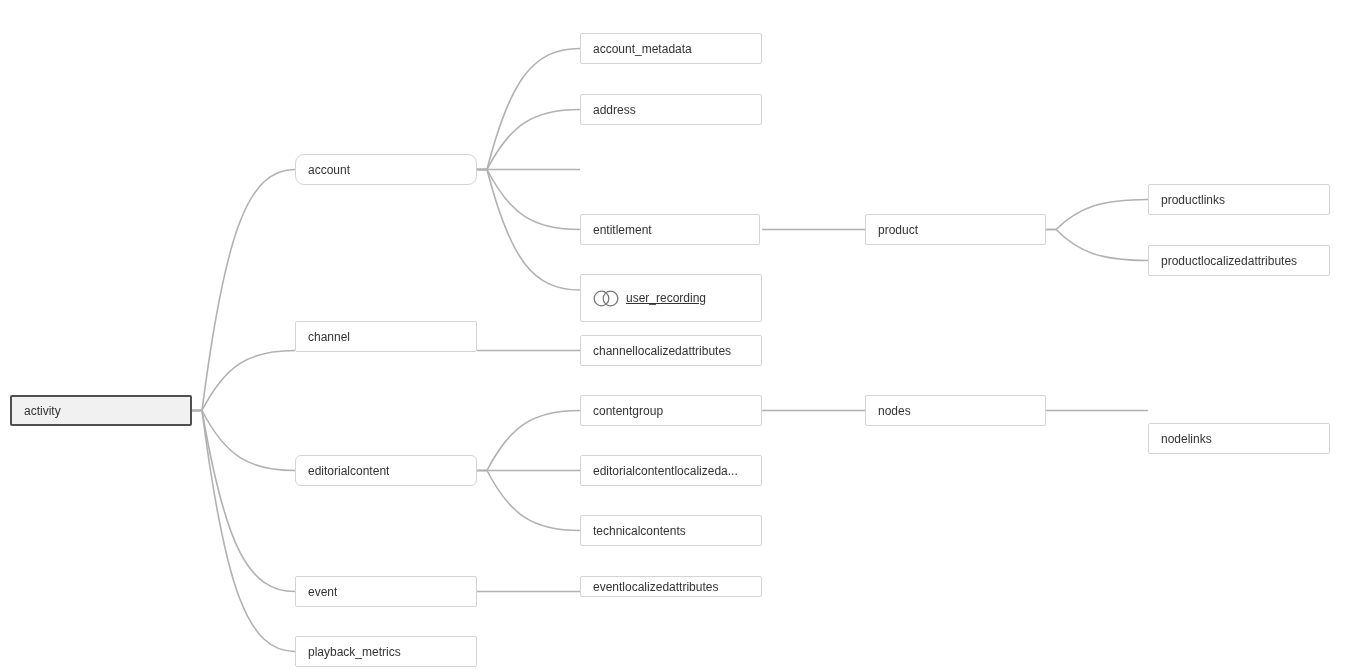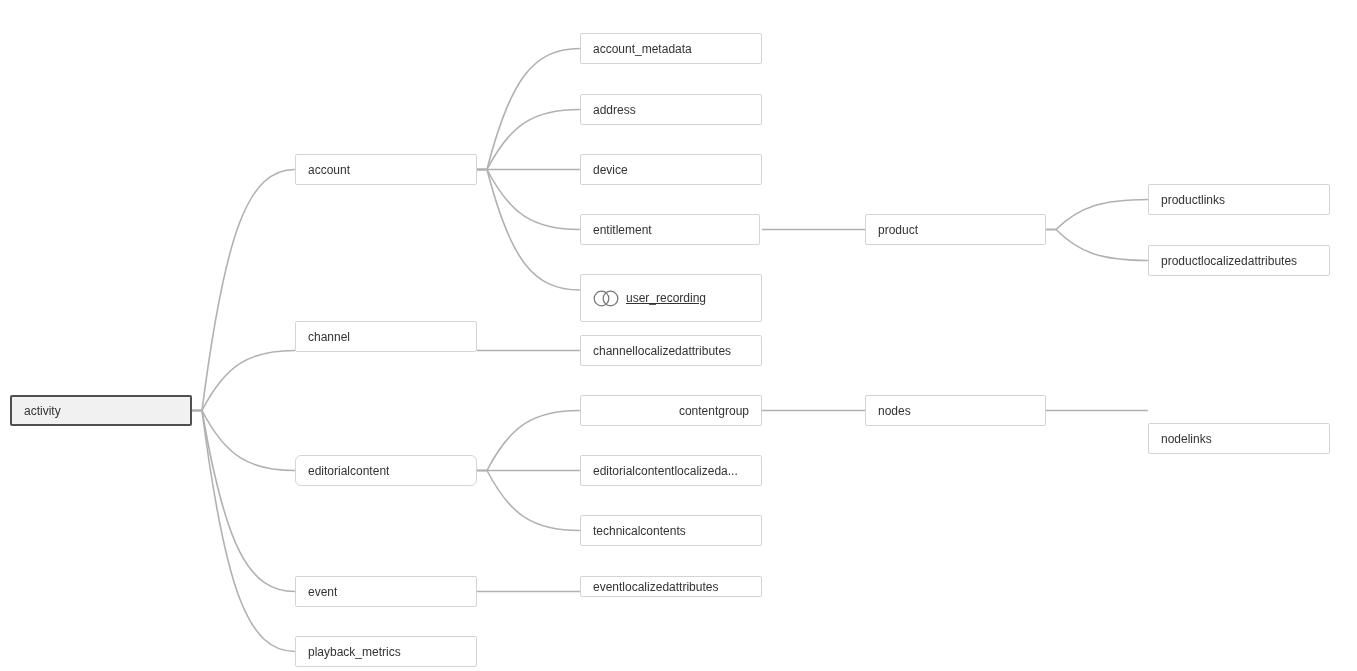--- a/index.html
+++ b/index.html
@@ -72,58 +72,55 @@
       <path d="M477,591.5 L580,591.5" fill="none" stroke="#b1b1b1" stroke-width="1.6"></path>
       <path d="M762,229.5 L865,229.5" fill="none" stroke="#b1b1b1" stroke-width="1.6"></path>
       <path d="M1046,229.5 H1056 C1079,207 1102,199.5 1148,199.5" fill="none" stroke="#b1b1b1" stroke-width="1.6"></path>
       <path d="M1046,229.5 H1056 C1079,252.75 1102,260.5 1148,260.5" fill="none" stroke="#b1b1b1" stroke-width="1.6"></path>
       <path d="M762,410.5 L865,410.5" fill="none" stroke="#b1b1b1" stroke-width="1.6"></path>
       <path d="M1046,410.5 L1148,410.5" fill="none" stroke="#b1b1b1" stroke-width="1.6"></path>
     </svg>
     <div class="node root" style="left: 10px; top: 395px; width: 182px; height: 31px;">
       <span class="label">activity</span>
     </div>
-    <div class="node" style="left: 295px; top: 154px; width: 182px; height: 31px;">
+    <div class="node" style="left: 295px; top: 154px; width: 182px; height: 31px; border-radius: 9px;">
       <span class="label">account</span>
     </div>
     <div class="node" style="left: 295px; top: 321px; width: 182px; height: 31px;">
       <span class="label">channel</span>
     </div>
     <div class="node" style="left: 295px; top: 455px; width: 182px; height: 31px; border-radius: 6px;">
       <span class="label">editorialcontent</span>
     </div>
     <div class="node" style="left: 295px; top: 576px; width: 182px; height: 31px;">
       <span class="label">event</span>
     </div>
     <div class="node" style="left: 295px; top: 636px; width: 182px; height: 31px;">
       <span class="label">playback_metrics</span>
     </div>
     <div class="node" style="left: 580px; top: 33px; width: 182px; height: 31px;">
       <span class="label">account_metadata</span>
     </div>
     <div class="node" style="left: 580px; top: 94px; width: 182px; height: 31px;">
       <span class="label">address</span>
     </div>
-    <div class="node" style="left: 580px; top: 154px; width: 182px; height: 31px;">
-      <span class="label">device</span>
-    </div>
     <div class="node" style="left: 580px; top: 214px; width: 180px; height: 31px;">
       <span class="label">entitlement</span>
     </div>
     <div class="node" style="left: 580px; top: 274px; width: 182px; height: 48px; text-decoration: underline;">
       <svg width="26" height="17" viewBox="0 0 26 17" class="icon">
         <circle cx="8.5" cy="8.5" r="7.3" fill="none" stroke="#787878" stroke-width="1.3"></circle>
         <circle cx="17.5" cy="8.5" r="7.3" fill="none" stroke="#787878" stroke-width="1.3"></circle>
       </svg>
       <span class="label">user_recording</span>
     </div>
     <div class="node" style="left: 580px; top: 335px; width: 182px; height: 31px;">
       <span class="label">channellocalizedattributes</span>
     </div>
-    <div class="node" style="left: 580px; top: 395px; width: 182px; height: 31px; justify-content: flex-end;">
+    <div class="node" style="left: 580px; top: 395px; width: 182px; height: 31px;">
       <span class="label">contentgroup</span>
     </div>
     <div class="node" style="left: 580px; top: 455px; width: 182px; height: 31px;">
       <span class="label">editorialcontentlocalizeda...</span>
     </div>
     <div class="node" style="left: 580px; top: 515px; width: 182px; height: 31px;">
       <span class="label">technicalcontents</span>
     </div>
     <div class="node" style="left: 580px; top: 576px; width: 182px; height: 21px;">
       <span class="label">eventlocalizedattributes</span>

